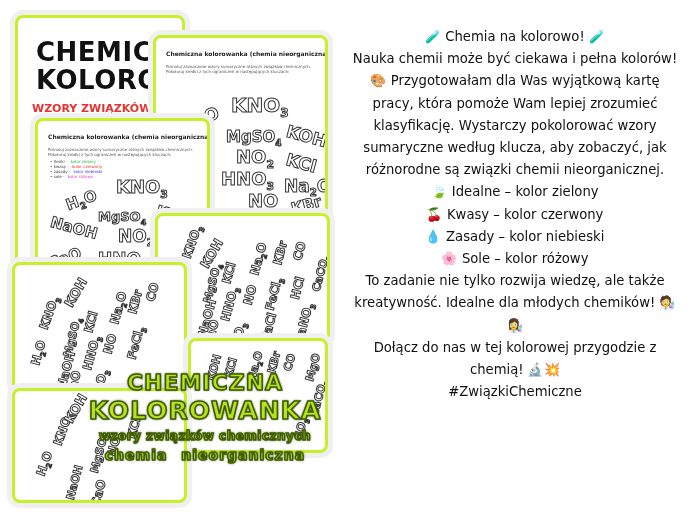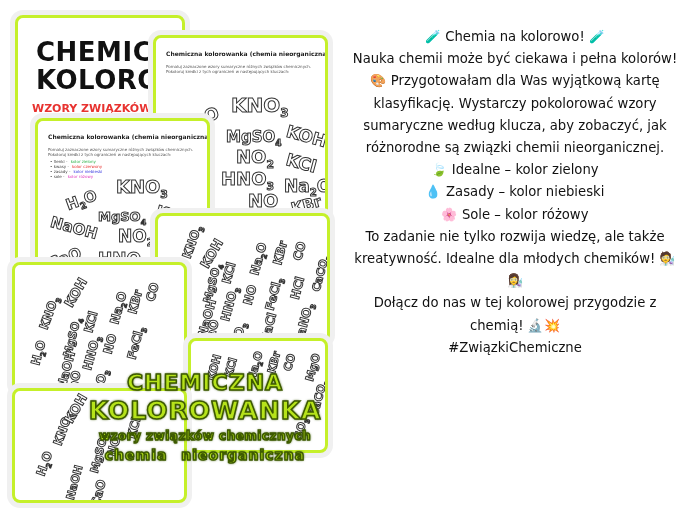--- a/index.html
+++ b/index.html
@@ -155,24 +155,26 @@
     <div class="bt-line bt2">KOLOROWANKA</div>
     <div class="bt-line bt3">wzory związków chemicznych</div>
     <div class="bt-line bt4">chemia  nieorganiczna</div>
   </div>
 </div>
 
 <div class="post">
   <span class="ln"><span class="emoji">🧪</span> <span>Chemia na kolorowo!</span> <span class="emoji">🧪</span></span>
   <span class="ln">Nauka chemii może być ciekawa i pełna kolorów!</span>
   <span class="ln"><span class="emoji">🎨</span> <span>Przygotowałam dla Was wyjątkową kartę</span></span>
+  <span class="ln">pracy, która pomoże Wam lepiej zrozumieć</span>
   <span class="ln">klasyfikację. Wystarczy pokolorować wzory</span>
   <span class="ln">sumaryczne według klucza, aby zobaczyć, jak</span>
   <span class="ln">różnorodne  są związki chemii nieorganicznej.</span>
   <span class="ln"><span class="emoji">🍃</span> <span>Idealne – kolor zielony</span></span>
+  <span class="ln"><span class="emoji">🍒</span> <span>Kwasy – kolor czerwony</span></span>
   <span class="ln"><span class="emoji">💧</span> <span>Zasady – kolor niebieski</span></span>
   <span class="ln"><span class="emoji">🌸</span> <span>Sole – kolor różowy</span></span>
   <span class="ln">To zadanie nie tylko rozwija wiedzę, ale także</span>
   <span class="ln"><span>kreatywność. Idealne dla młodych chemików!</span> <span class="emoji">🧑‍🔬</span></span>
   <span class="ln"><span class="emoji">👩‍🔬</span></span>
   <span class="ln">Dołącz do nas w tej kolorowej przygodzie z</span>
   <span class="ln"><span>chemią!</span> <span class="emoji">🔬💥</span></span>
   <span class="ln">#ZwiązkiChemiczne</span>
 </div>
 

